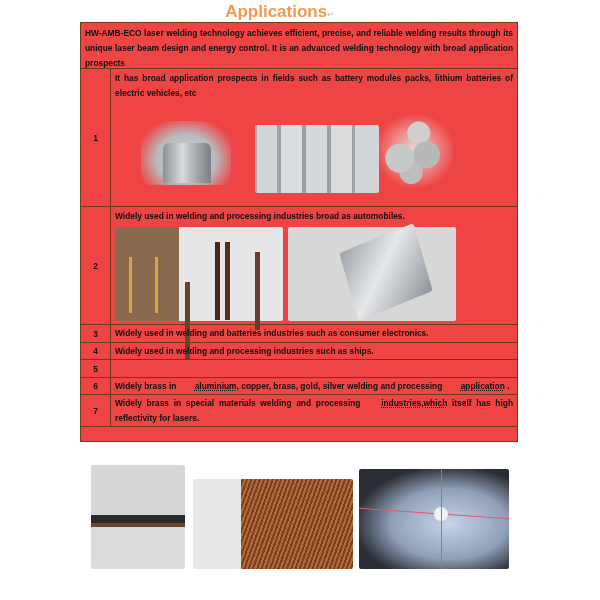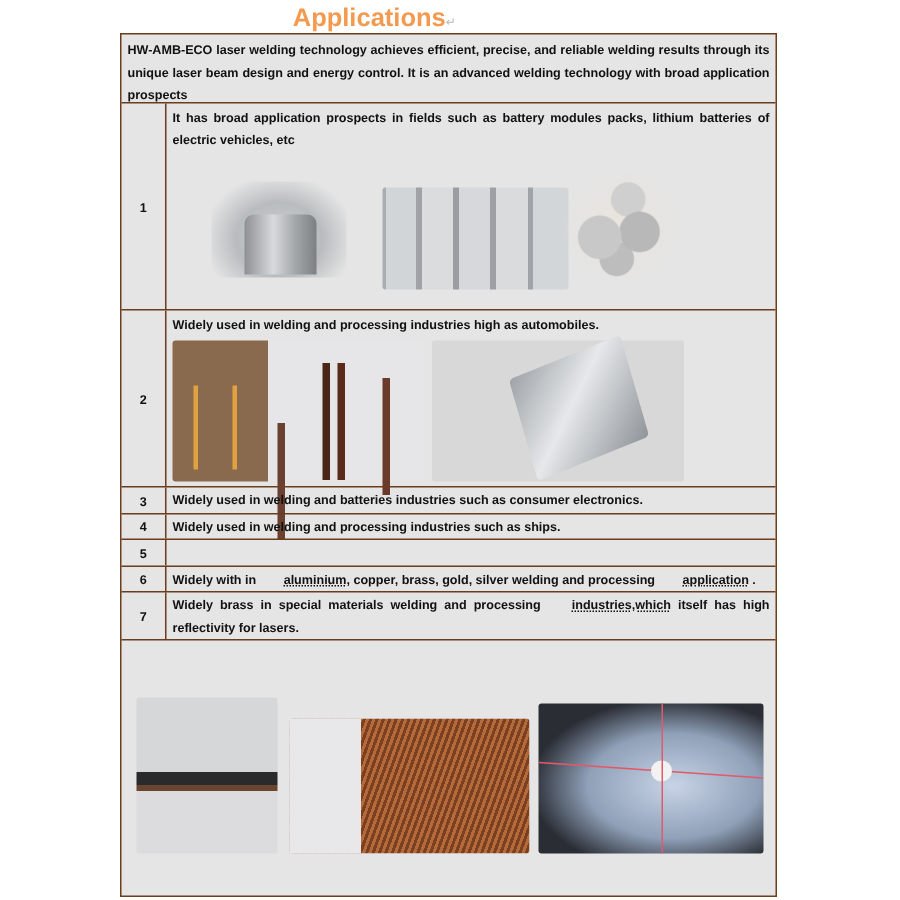--- a/index.html
+++ b/index.html
@@ -1,19 +1,19 @@
 <!DOCTYPE html>
 <html><head>
 <meta charset="utf-8">
 <style>
   html, body { margin:0; padding:0; background:#ffffff; }
   body { width:600px; height:600px; position:relative; overflow:hidden; font-family:"Liberation Sans", sans-serif; }
-  .title { position:absolute; top:2px; left:0; width:499px; text-align:center; font-size:17px; font-weight:bold; color:#f39a4f; }
+  .title { position:absolute; top:2px; left:0; width:499px; text-align:center; font-size:17px; font-weight:bold; color:#f39a4f;padding-left:30px; }
   .pmark { color:#b9b9b9; font-size:8px; font-weight:normal; }
-  .doc-table { position:absolute; left:80px; top:22px; width:438px; height:576px; background:#e5e5e5; border:1px solid #6b3d1a; box-sizing:border-box; }
+  .doc-table { position:absolute; left:80px; top:22px; width:438px; height:420px; background:#ef4444; border:1px solid #6b3d1a; box-sizing:border-box; }
   .intro { position:absolute; left:0; top:0; width:436px; height:46px; padding:3px 4px; box-sizing:border-box; font-size:8.4px; font-weight:bold; line-height:15px; text-align:justify; color:#111; border-bottom:1px solid #6b3d1a; }
   .row { position:absolute; left:0; width:436px; border-bottom:1px solid #6b3d1a; box-sizing:border-box; }
   .num { position:absolute; left:0; top:0; width:30px; height:100%; border-right:1px solid #6b3d1a; box-sizing:border-box; display:flex; align-items:center; justify-content:center; font-size:8.4px; font-weight:bold; color:#111; }
   .content { position:absolute; left:34px; right:4px; top:2px; font-size:8.4px; font-weight:bold; line-height:15px; text-align:justify; color:#111; }
   .u { text-decoration:underline; text-decoration-style:dotted;padding-left:16px; }
   .photo { position:absolute; border-radius:2px; }
   
   .p-cell1 { left:60px; top:52px; width:90px; height:64px; background:radial-gradient(ellipse at 50% 60%, #cfd2d4 0%, #b9bcbf 45%, rgba(247,150,70,0) 80%); }
   .p-cell1::after { content:""; position:absolute; left:22px; top:22px; width:48px; height:40px; background:linear-gradient(90deg,#8e9194,#d8dadc 40%,#a5a8ab 70%,#7d8083); border-radius:6px 6px 0 0; }
   .p-cells5 { left:174px; top:56px; width:124px; height:68px; background:linear-gradient(90deg,#a9adb1 0 2%,#d2d5d8 2% 18%,#9fa3a7 18% 21%,#dadcde 21% 38%,#9a9ea2 38% 41%,#d6d8db 41% 58%,#9da1a5 58% 61%,#d9dbdd 61% 78%,#a0a4a8 78% 81%,#d3d6d8 81% 100%); }
@@ -43,39 +43,39 @@
   <div class="row" style="top:46px;height:138px;">
     <div class="num">1</div>
     <div class="content">It has broad application prospects in fields such as battery modules packs, lithium batteries of electric vehicles, etc</div>
     <div class="photo p-cell1"></div>
     <div class="photo p-cells5"></div>
     <div class="photo p-caps"></div>
   </div>
 
   <div class="row" style="top:184px;height:118px;">
     <div class="num">2</div>
-    <div class="content">Widely used in welding and processing industries high as automobiles.</div>
+    <div class="content">Widely used in welding and processing industries broad as automobiles.</div>
     <div class="photo p-copper"></div>
     <div class="photo p-box"></div>
   </div>
 
   <div class="row" style="top:302px;height:18px;">
     <div class="num">3</div>
     <div class="content" style="top:1px;">Widely used in welding and batteries industries such as consumer electronics.</div>
   </div>
   <div class="row" style="top:320px;height:17px;">
     <div class="num">4</div>
     <div class="content" style="top:1px;">Widely used in welding and processing industries such as ships.</div>
   </div>
   <div class="row" style="top:337px;height:18px;">
     <div class="num">5</div>
   </div>
   <div class="row" style="top:355px;height:17px;">
     <div class="num">6</div>
-    <div class="content" style="top:1px;"><span>Widely with in </span><span class="u">aluminium</span><span>, copper, brass, gold, silver welding and processing </span><span class="u">application</span><span> .</span></div>
+    <div class="content" style="top:1px;"><span>Widely brass in </span><span class="u">aluminium</span><span>, copper, brass, gold, silver welding and processing </span><span class="u">application</span><span> .</span></div>
   </div>
   <div class="row" style="top:372px;height:32px;">
     <div class="num">7</div>
     <div class="content" style="top:1px;"><span>Widely brass in special materials welding and processing </span><span class="u">industries,which</span><span> itself has high reflectivity for lasers.</span></div>
   </div>
 
   <div class="row" style="top:404px;height:170px;border-bottom:none;">
     <div class="photo p-frames"></div>
     <div class="photo p-coil"></div>
     <div class="photo p-micro">

